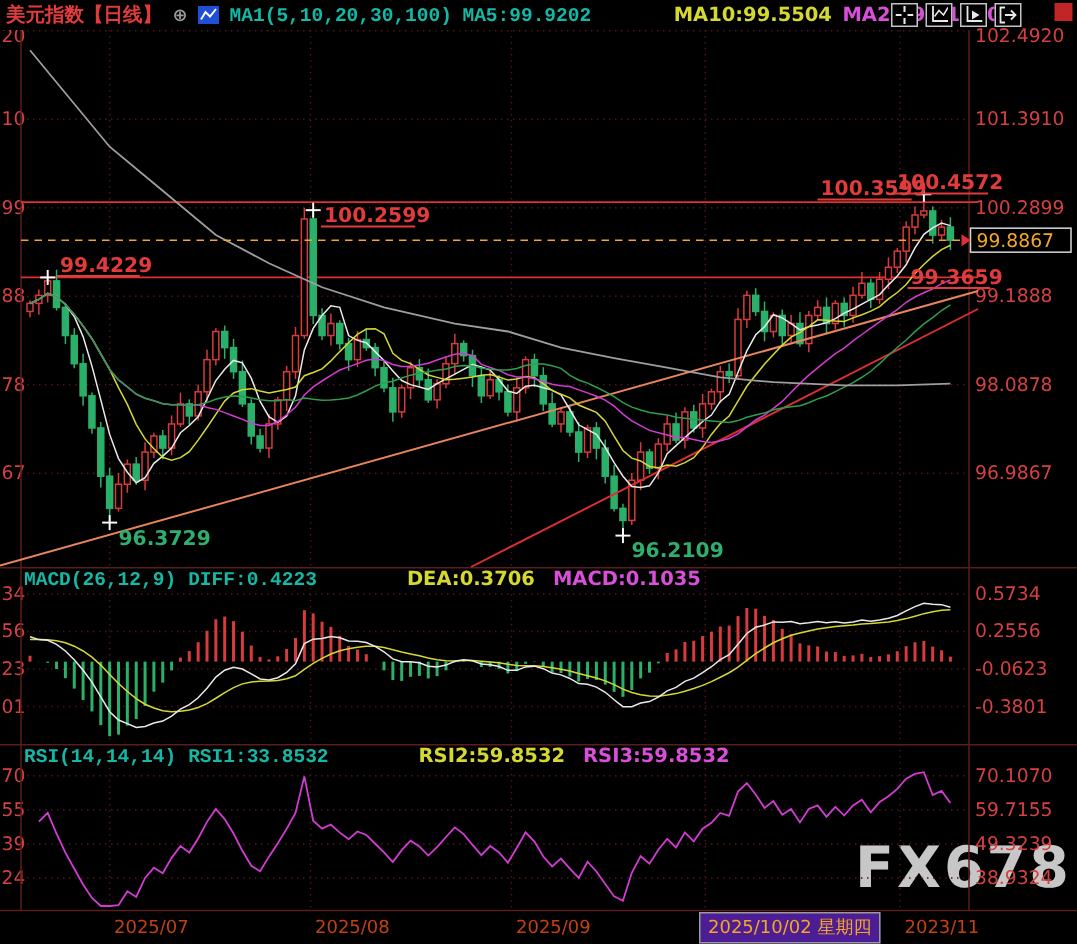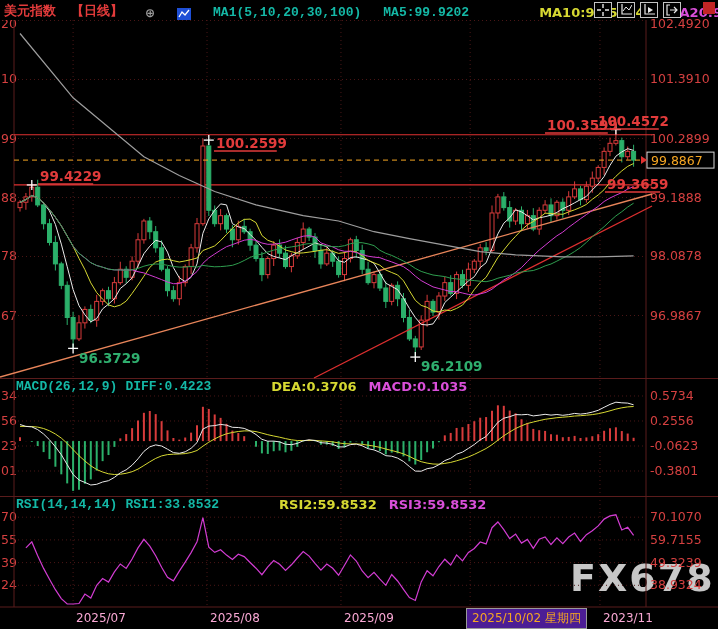--- a/index.html
+++ b/index.html
@@ -1,28 +1,28 @@
 <!DOCTYPE html>
 <html><head>
 <meta charset="utf-8">
 <style>
   html,body{margin:0;padding:0;background:#000;}
   body{width:718px;height:629px;overflow:hidden;font-family:"DejaVu Sans","Liberation Sans",sans-serif;}
   .app{position:relative;width:718px;height:629px;background:#000;}
   #cv{position:absolute;left:0;top:0;z-index:1;}
   .hdr{position:absolute;left:0;top:0;width:590px;height:20px;background:#000;z-index:3;
-       display:flex;align-items:flex-end;gap:22px;padding-left:4px;font-size:13px;font-weight:600;white-space:nowrap;}
+       display:flex;align-items:center;gap:7px;padding-left:4px;font-size:13px;font-weight:600;white-space:nowrap;}
   .t-red{color:#e23b3b;} .t-white{color:#14b8a6;font-family:Liberation Mono, monospace;} .t-yellow{color:#d6d832;padding-left:48px;} .t-magenta{color:#d94fd9;}
   .t-gray{color:#9a9a9a;font-size:12px;}
   .mini-chart{display:inline-flex;align-items:center;}
   .toolbar{position:absolute;left:594px;top:2px;display:flex;gap:5px;z-index:4;}
   .tool{width:16px;height:14px;border:1px solid #c4c4c4;background:#000;display:flex;align-items:center;justify-content:center;}
   .red-corner{position:absolute;left:703px;top:2px;width:12px;height:12px;background:#c22525;z-index:4;}
   .panel-hdr{position:absolute;left:16px;display:flex;gap:12px;font-size:13px;font-weight:600;z-index:3;white-space:nowrap;align-items:flex-end;}
-  .xaxis-label{position:absolute;top:611px;font-size:12px;color:#f9a8d4;z-index:3;white-space:nowrap;}
+  .xaxis-label{position:absolute;top:611px;font-size:12px;color:#c2410c;z-index:3;white-space:nowrap;}
   .xaxis-box{position:absolute;top:608px;font-size:12px;color:#f5a623;border:1px solid #9a9a9a;
              background:#4c1d95;padding:1px 5px;z-index:3;white-space:nowrap;}
   .watermark{position:absolute;left:570px;top:556px;font-size:38px;font-weight:bold;
              color:rgba(226,226,226,0.88);letter-spacing:2px;z-index:0;}
 </style>
 </head>
 <body>
 
 <div class="app">
 

